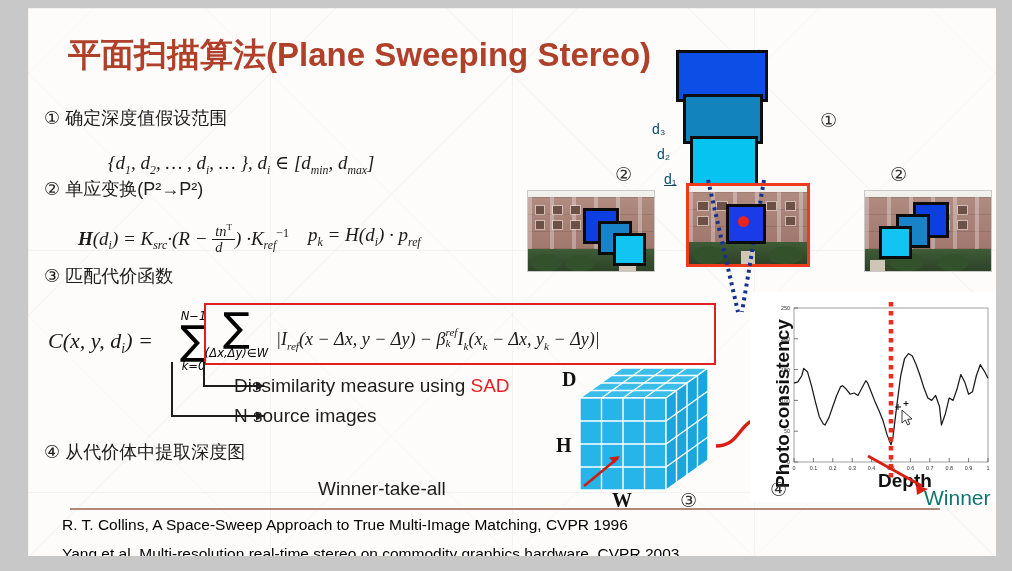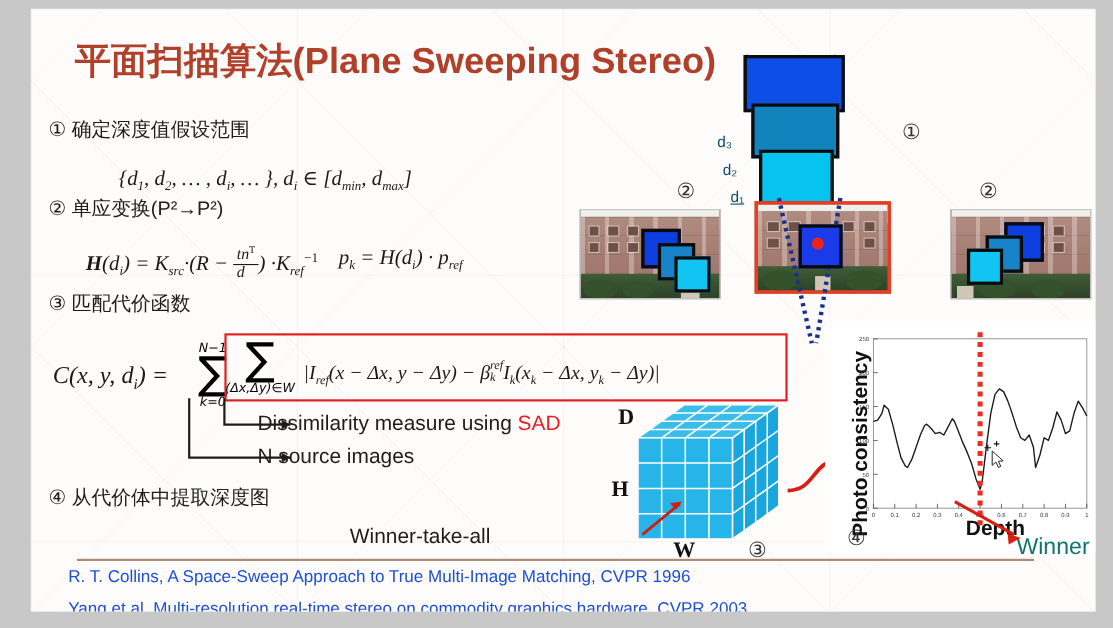--- a/index.html
+++ b/index.html
@@ -31,21 +31,21 @@
   .bigsum{font-family:"DejaVu Sans",sans-serif;font-style:normal;display:inline-block;position:relative;}
   .bigsum .sg{font-size:40px;line-height:0.8;}
   .sumtop{position:absolute;left:50%;transform:translateX(-50%);top:-15px;font-size:11.5px;font-style:italic;white-space:nowrap;}
   .sumbot{position:absolute;left:50%;transform:translateX(-50%);bottom:-15px;font-size:11.5px;font-style:italic;white-space:nowrap;}
 
   .redbox{position:absolute;border:2px solid #e02020;background:transparent;}
   .ann{position:absolute;font-size:19px;color:#1d1d1d;white-space:nowrap;}
   .sad{color:#ec1c24;}
 
   .refline{position:absolute;height:1.5px;background:#b08878;}
-  .ref{position:absolute;font-size:15.5px;color:#1d4ed8;white-space:nowrap;}
+  .ref{position:absolute;font-size:15.5px;color:#000000;white-space:nowrap;}
 
   .photo{position:absolute;overflow:hidden;background:#8d6e63;}
   .ph-sky{position:absolute;left:0;top:0;right:0;height:22%;background:linear-gradient(#f2f2ee,#e7e6e0);}
   .ph-bldg{position:absolute;left:0;top:8%;right:0;bottom:26%;
      background:
        repeating-linear-gradient(to right,rgba(255,255,255,.30) 0 4px,transparent 4px 9px,transparent 9px 22px),
        repeating-linear-gradient(to bottom,rgba(0,0,0,.10) 0 1px,transparent 1px 17px),
        linear-gradient(#b08b80,#a0776c);}
   .ph-win{position:absolute;background:#6d5147;box-shadow:0 0 0 1px rgba(255,255,255,.45);}
   .ph-grn{position:absolute;left:0;right:0;bottom:0;height:28%;

